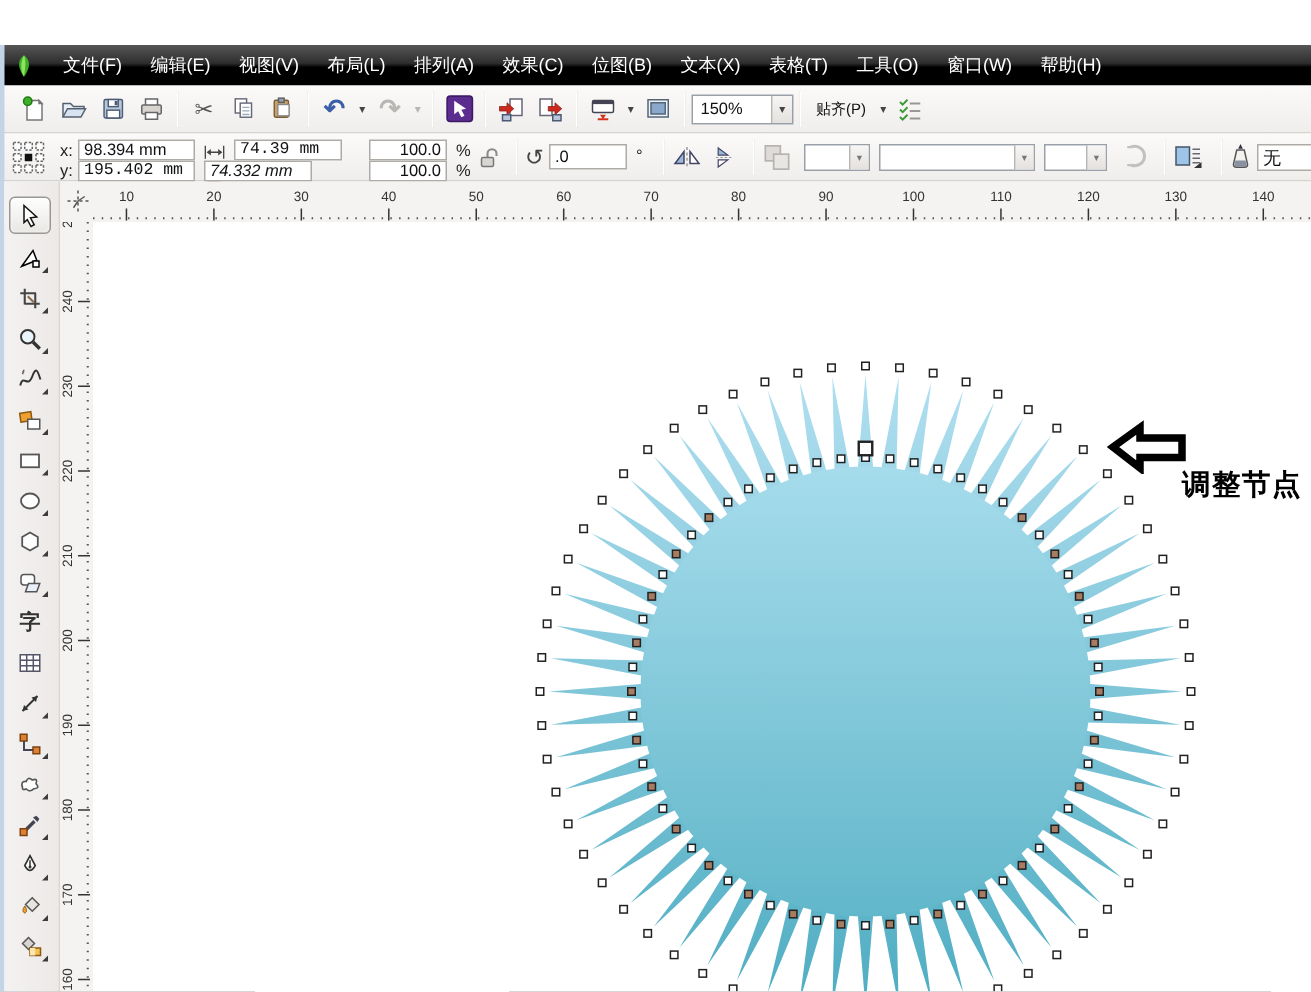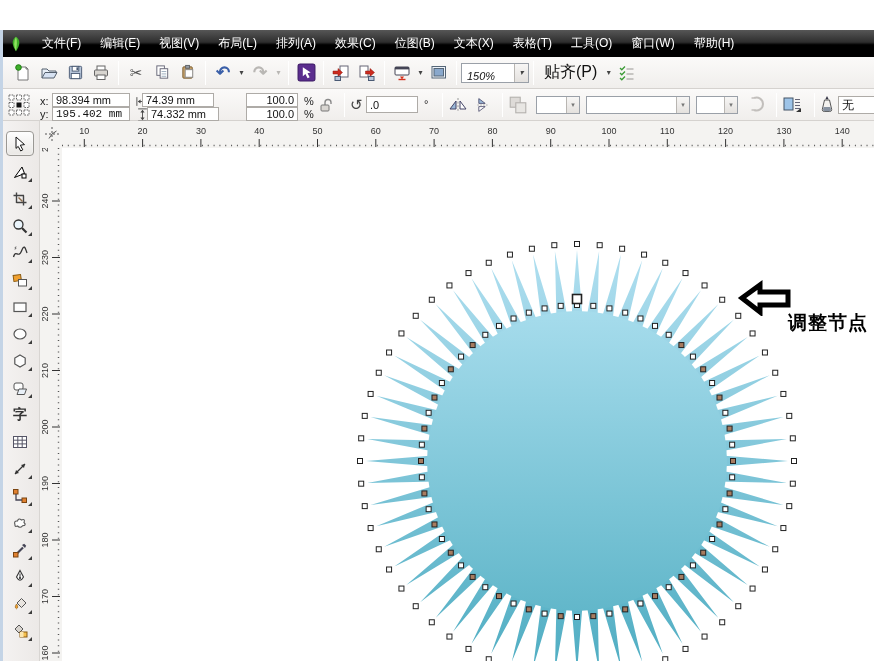--- a/index.html
+++ b/index.html
@@ -29,25 +29,25 @@
     display:flex; align-items:center; }
   .toolbar { top:57px; padding-left:10px; }
   .propbar { top:89px; }
   .tb-btn { width:26px; height:26px; display:flex; align-items:center; justify-content:center; flex:0 0 auto; }
   .tb-caret { width:11px; height:26px; display:flex; align-items:center; justify-content:center;
     font-size:8px; color:#444; flex:0 0 auto; }
   .sep { width:1px; height:24px; background:#c9c6c3; border-right:1px solid #fff; margin:0 4px; flex:0 0 auto; }
   .glyph-undo { font-size:17px; font-weight:bold; color:#3a5fa8; }
   .glyph-redo { font-size:17px; font-weight:bold; color:#b9b7b4; }
   .glyph-cut  { font-size:15px; color:#555; }
-  .combo { height:20px; background:#fff; border:1px solid #9aa0a8; display:flex; align-items:flex-end; flex:0 0 auto;font-style:italic; }
+  .combo { height:20px; background:#fff; border:1px solid #9aa0a8; display:flex; align-items:center; flex:0 0 auto; }
   .combo .combo-text { font-size:11px; color:#111; padding:0 5px; flex:1; }
   .combo .combo-arrow { width:14px; height:100%; background:linear-gradient(#f7f6f5,#e4e1de);
     border-left:1px solid #b9b6b2; font-size:8px; color:#444; display:flex; align-items:center; justify-content:center; }
-  .text-btn { font-size:16px; color:#111; padding:0 6px; white-space:nowrap; }
+  .text-btn { font-size:10px; color:#111; padding:0 6px; white-space:nowrap; }
 
   
   .propbar .abs { position:absolute; }
   .plabel { font-size:11px; color:#222; }
   .pinput { position:absolute; height:14px; background:#fff; border:1px solid #aeaba7;
     font-size:11px; color:#111; padding:0 3px; line-height:12px; overflow:hidden; white-space:nowrap; }
   .pcombo { position:absolute; height:18px; background:#fff; border:1px solid #9aa0a8; }
   .pcombo .combo-arrow { position:absolute; right:0; top:0; width:13px; height:100%;
     background:linear-gradient(#f7f6f5,#e4e1de); border-left:1px solid #b9b6b2; font-size:7px;
     color:#777; display:flex; align-items:center; justify-content:center; }
@@ -224,26 +224,26 @@
     </svg>
     <span class="abs plabel" style="left:40px; top:6px;">x:</span>
     <input class="pinput" style="left: 52px; top: 4px; width: 78px;" value="98.394 mm">
     <span class="abs plabel" style="left:40px; top:19px;">y:</span>
     <input class="pinput" style="left: 52px; top: 18px; width: 78px; font-family: Liberation Mono, monospace;" value="195.402 mm">
 
     <svg class="abs" style="left:136px; top:7px;" width="14" height="11" viewBox="0 0 16 12">
       <path d="M1 1 v10 M15 1 v10 M3.5 6 h9" stroke="#444" fill="none"></path>
       <path d="M2 6 l3.2 -2.4 v4.8 z M14 6 l-3.2 -2.4 v4.8 z" fill="#444"></path>
     </svg>
-    <input class="pinput" style="left: 142px; top: 4px; width: 72px;" value="74.39 mm">
+    <input class="pinput" style="left: 156px; top: 4px; width: 72px; font-family: Liberation Mono, monospace;" value="74.39 mm">
     <svg class="abs" style="left:137px; top:19px;" width="11" height="14" viewBox="0 0 12 16">
       <path d="M1 1 h10 M1 15 h10 M6 3.5 v9" stroke="#444" fill="none"></path>
       <path d="M6 2 l-2.4 3.2 h4.8 z M6 14 l-2.4 -3.2 h4.8 z" fill="#444"></path>
     </svg>
-    <input class="pinput" style="left: 147px; top: 18px; width: 72px;" value="74.332 mm">
+    <input class="pinput" style="left: 136px; top: 18px; width: 72px; font-style: italic;" value="74.332 mm">
 
     <input class="pinput" style="left: 246px; top: 4px; width: 52px; text-align: right;" value="100.0">
     <span class="abs plabel" style="left:304px; top:6px;">%</span>
     <input class="pinput" style="left: 246px; top: 18px; width: 52px; text-align: right;" value="100.0">
     <span class="abs plabel" style="left:304px; top:19px;">%</span>
 
     <svg class="abs" style="left:318px; top:8px;" width="16" height="16" viewBox="0 0 16 16">
       <path d="M7 8 V5.5 a3 3 0 0 1 6 0 V7" fill="none" stroke="#8a8a8a" stroke-width="1.4"></path>
       <rect x="3" y="8" width="8" height="6" rx="1" fill="#d9d6d2" stroke="#777"></rect>
     </svg>

